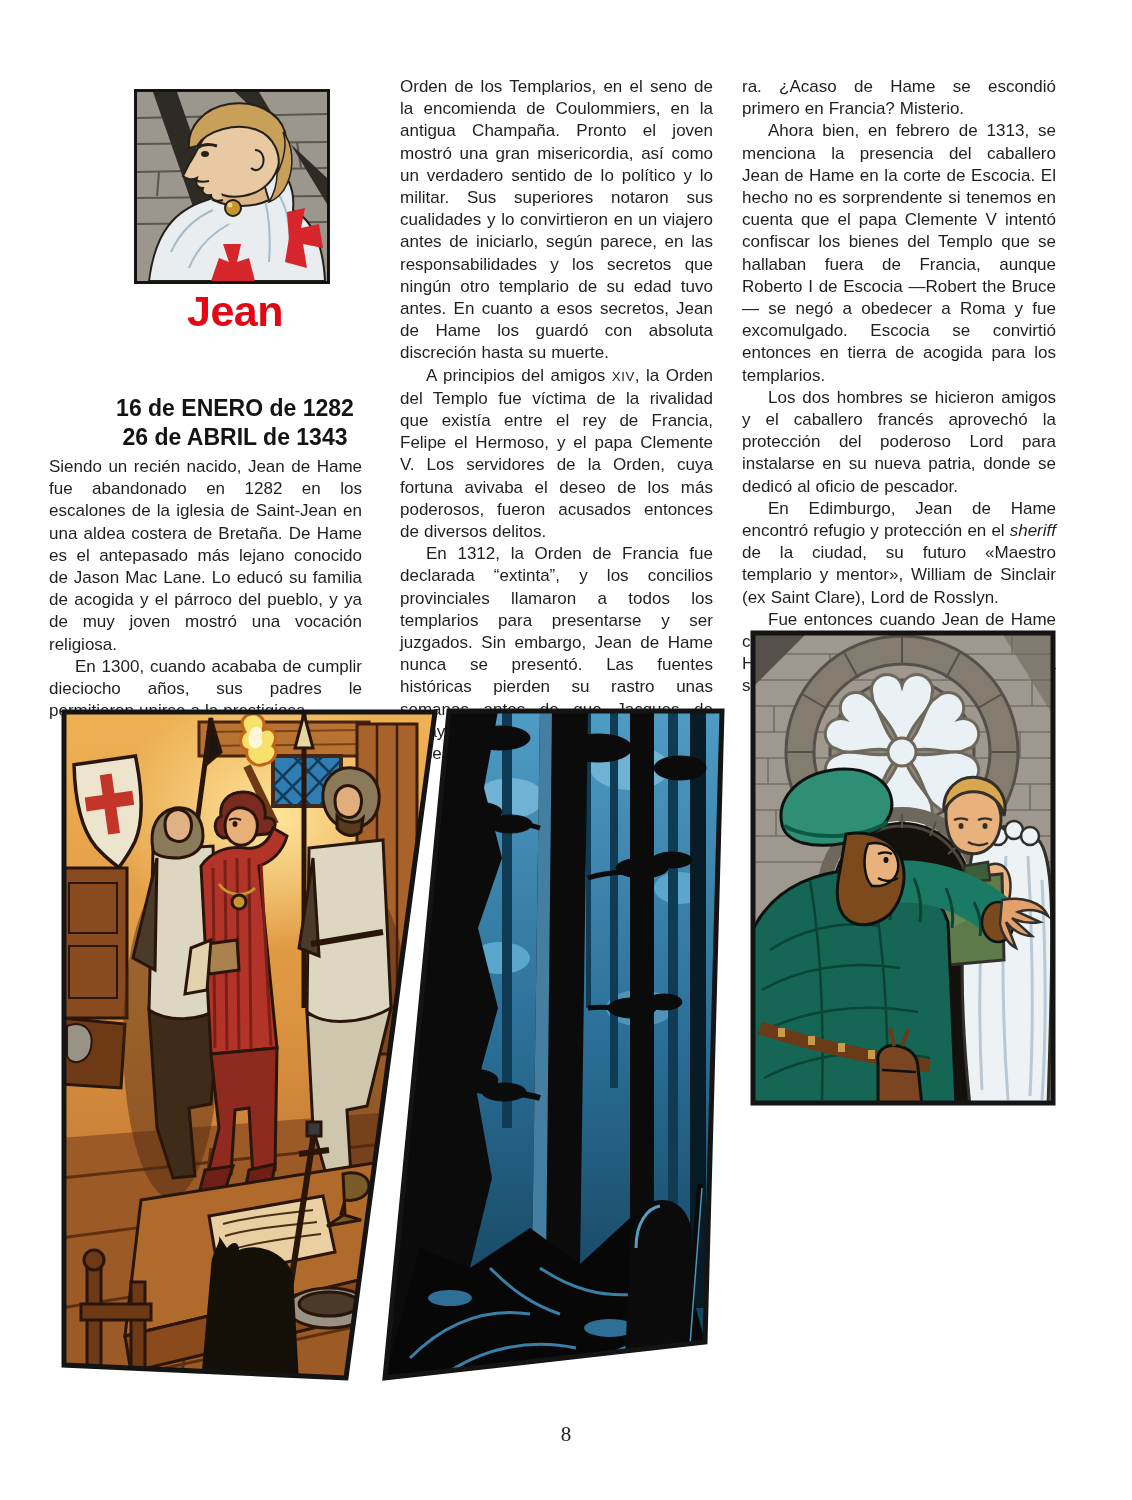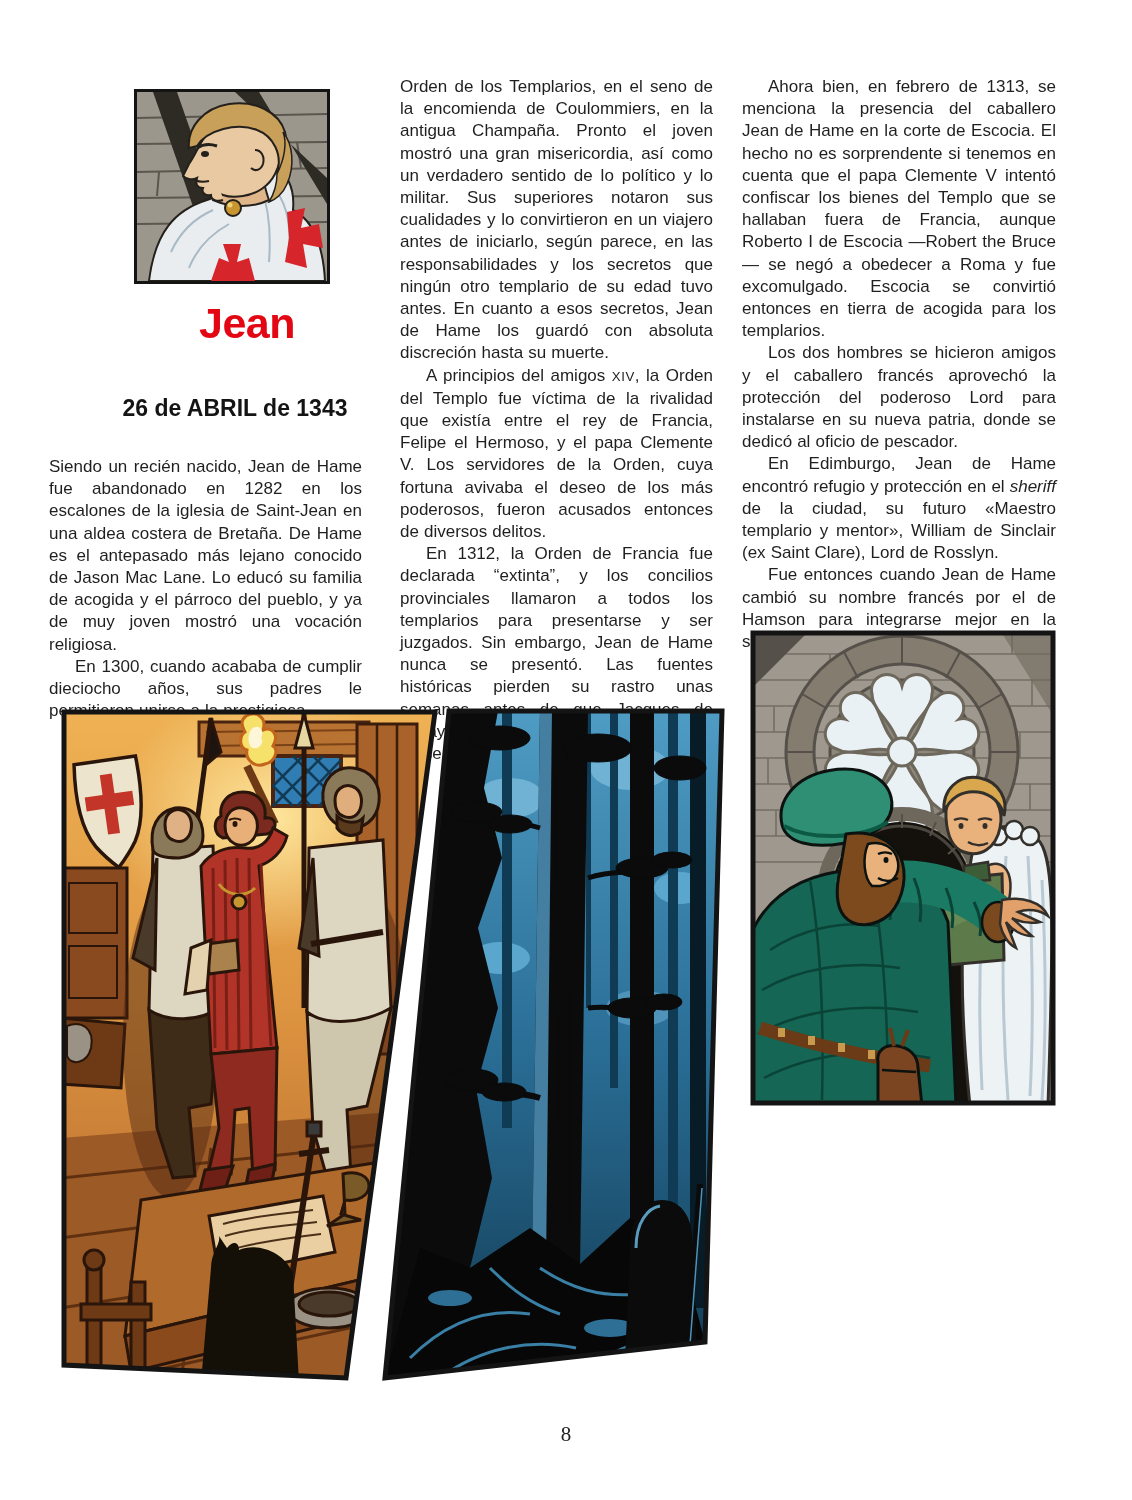--- a/index.html
+++ b/index.html
@@ -82,39 +82,41 @@
     <path d="M60,56 C66,52 74,52 80,54" stroke="#24201c" stroke-width="3" fill="none"></path>
     <ellipse cx="68" cy="62" rx="4" ry="3" fill="#24201c"></ellipse>
     <path d="M58,88 C62,90 68,90 72,89" stroke="#24201c" stroke-width="2" fill="none"></path>
     <path d="M118,58 C124,58 128,64 126,72 C124,78 118,80 114,76" stroke="#24201c" stroke-width="2" fill="none"></path>
 
     <circle cx="96" cy="116" r="8" fill="#c8962e" stroke="#24201c" stroke-width="2"></circle>
     <circle cx="93" cy="113" r="2.5" fill="#f0d27a"></circle>
   </svg>
 </figure>
 
-<h1 class="abs title" style="margin:12px">
+<h1 class="abs title" style="margin:0">
   <span>Jean</span><br>
 </h1>
 <div class="abs dates">
+  <div>16 de ENERO de 1282</div>
   <div>26 de ABRIL de 1343</div>
 </div>
 
 <div class="abs col col1">
   <p>Siendo un recién nacido, Jean de Hame fue abandonado en 1282 en los escalones de la iglesia de Saint-Jean en una aldea costera de Bretaña. De Hame es el antepasado más lejano conocido de Jason Mac Lane. Lo educó su familia de acogida y el párroco del pueblo, y ya de muy joven mostró una vocación religiosa.</p>
   <p class="ind">En 1300, cuando acababa de cumplir dieciocho años, sus padres le permitieron unirse a la prestigiosa</p>
 </div>
 
 <div class="abs col col2">
   <p>Orden de los Templarios, en el seno de la encomienda de Coulommiers, en la antigua Champaña. Pronto el joven mostró una gran misericordia, así como un verdadero sentido de lo político y lo militar. Sus superiores notaron sus cualidades y lo convirtieron en un viajero antes de iniciarlo, según parece, en las responsabilidades y los secretos que ningún otro templario de su edad tuvo antes. En cuanto a esos secretos, Jean de Hame los guardó con absoluta discreción hasta su muerte.</p>
   <p class="ind"><span>A principios del amigos </span><span class="sc">xiv</span><span>, la Orden del Templo fue víctima de la rivalidad que existía entre el rey de Francia, Felipe el Hermoso, y el papa Clemente V. Los servidores de la Orden, cuya fortuna avivaba el deseo de los más poderosos, fueron acusados entonces de diversos delitos.</span></p>
   <p class="ind">En 1312, la Orden de Francia fue declarada “extinta”, y los concilios provinciales llamaron a todos los templarios para presentarse y ser juzgados. Sin embargo, Jean de Hame nunca se presentó. Las fuentes históricas pierden su rastro unas semanas antes de que Jacques de Molay, el Gran Maestre de la Orden, fuese condenado a morir en la hogue-</p>
 </div>
 
 <div class="abs col col3">
+  <p>ra. ¿Acaso de Hame se escondió primero en Francia? Misterio.</p>
   <p class="ind">Ahora bien, en febrero de 1313, se menciona la presencia del caballero Jean de Hame en la corte de Escocia. El hecho no es sorprendente si tenemos en cuenta que el papa Clemente V intentó confiscar los bienes del Templo que se hallaban fuera de Francia, aunque Roberto I de Escocia —Robert the Bruce— se negó a obedecer a Roma y fue excomulgado. Escocia se convirtió entonces en tierra de acogida para los templarios.</p>
   <p class="ind">Los dos hombres se hicieron amigos y el caballero francés aprovechó la protección del poderoso Lord para instalarse en su nueva patria, donde se dedicó al oficio de pescador.</p>
   <p class="ind"><span>En Edimburgo, Jean de Hame encontró refugio y protección en el </span><span class="it">sheriff</span><span> de la ciudad, su futuro «Maestro templario y mentor», William de Sinclair (ex Saint Clare), Lord de Rosslyn.</span></p>
   <p class="ind">Fue entonces cuando Jean de Hame cambió su nombre francés por el de Hamson para integrarse mejor en la sociedad escocesa.</p>
 </div>
 
 <svg class="abs panel1" viewBox="0 0 380 674">
   <defs>
     <linearGradient id="p1bg" x1="0" y1="0" x2="0" y2="1">
       <stop offset="0" stop-color="#efb254"></stop>

